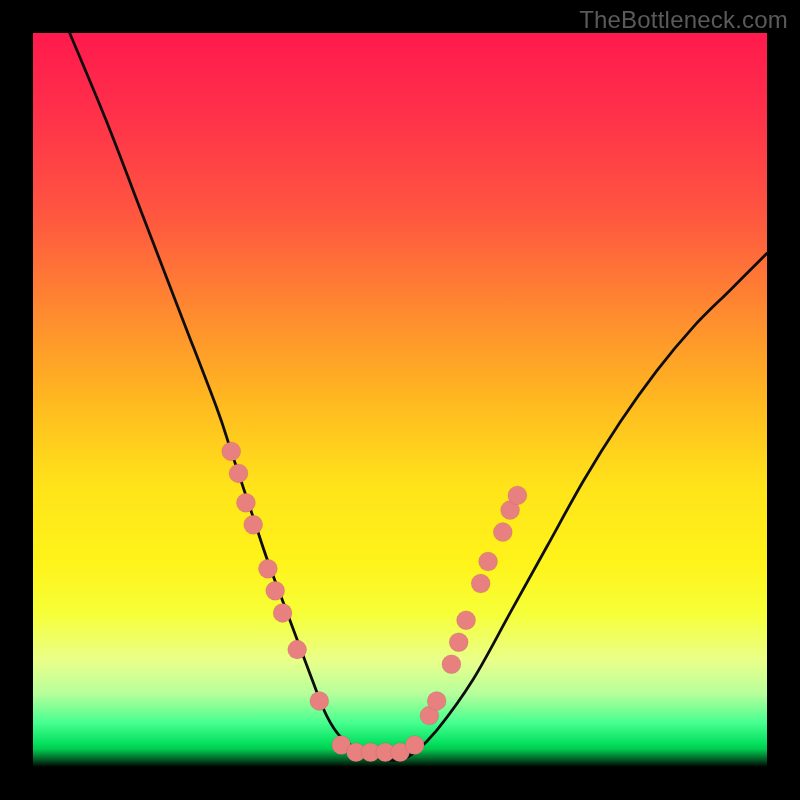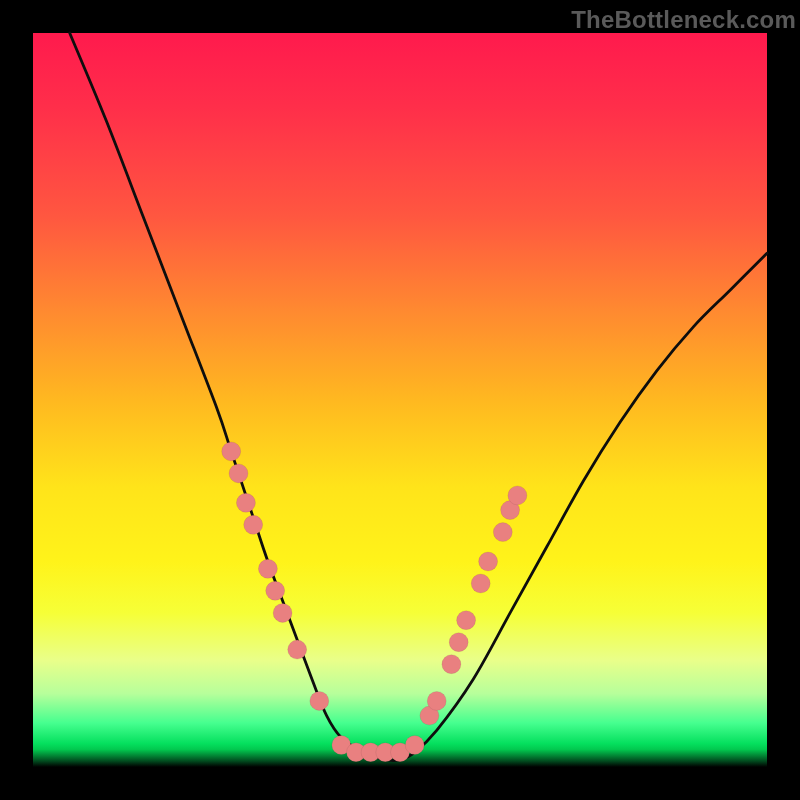--- a/index.html
+++ b/index.html
@@ -38,24 +38,24 @@
       #46ff8f 94%,
       #05e05e 96.8%,
       #02c94f 97.6%,
       #014a1e 99.2%,
       #000000 100%
     );
   }
   .watermark {
     position: absolute;
     top: 6px;
-    right: 4px;
+    right: 12px;
     color: #5a5a5a;
     font-size: 24px;
-    font-weight: 700;
+    font-weight: 400;
     letter-spacing: 0.2px;
     user-select: none;
   }
   svg.curve {
     position: absolute;
     inset: 0;
     width: 734px;
     height: 734px;
     overflow: visible;
   }

